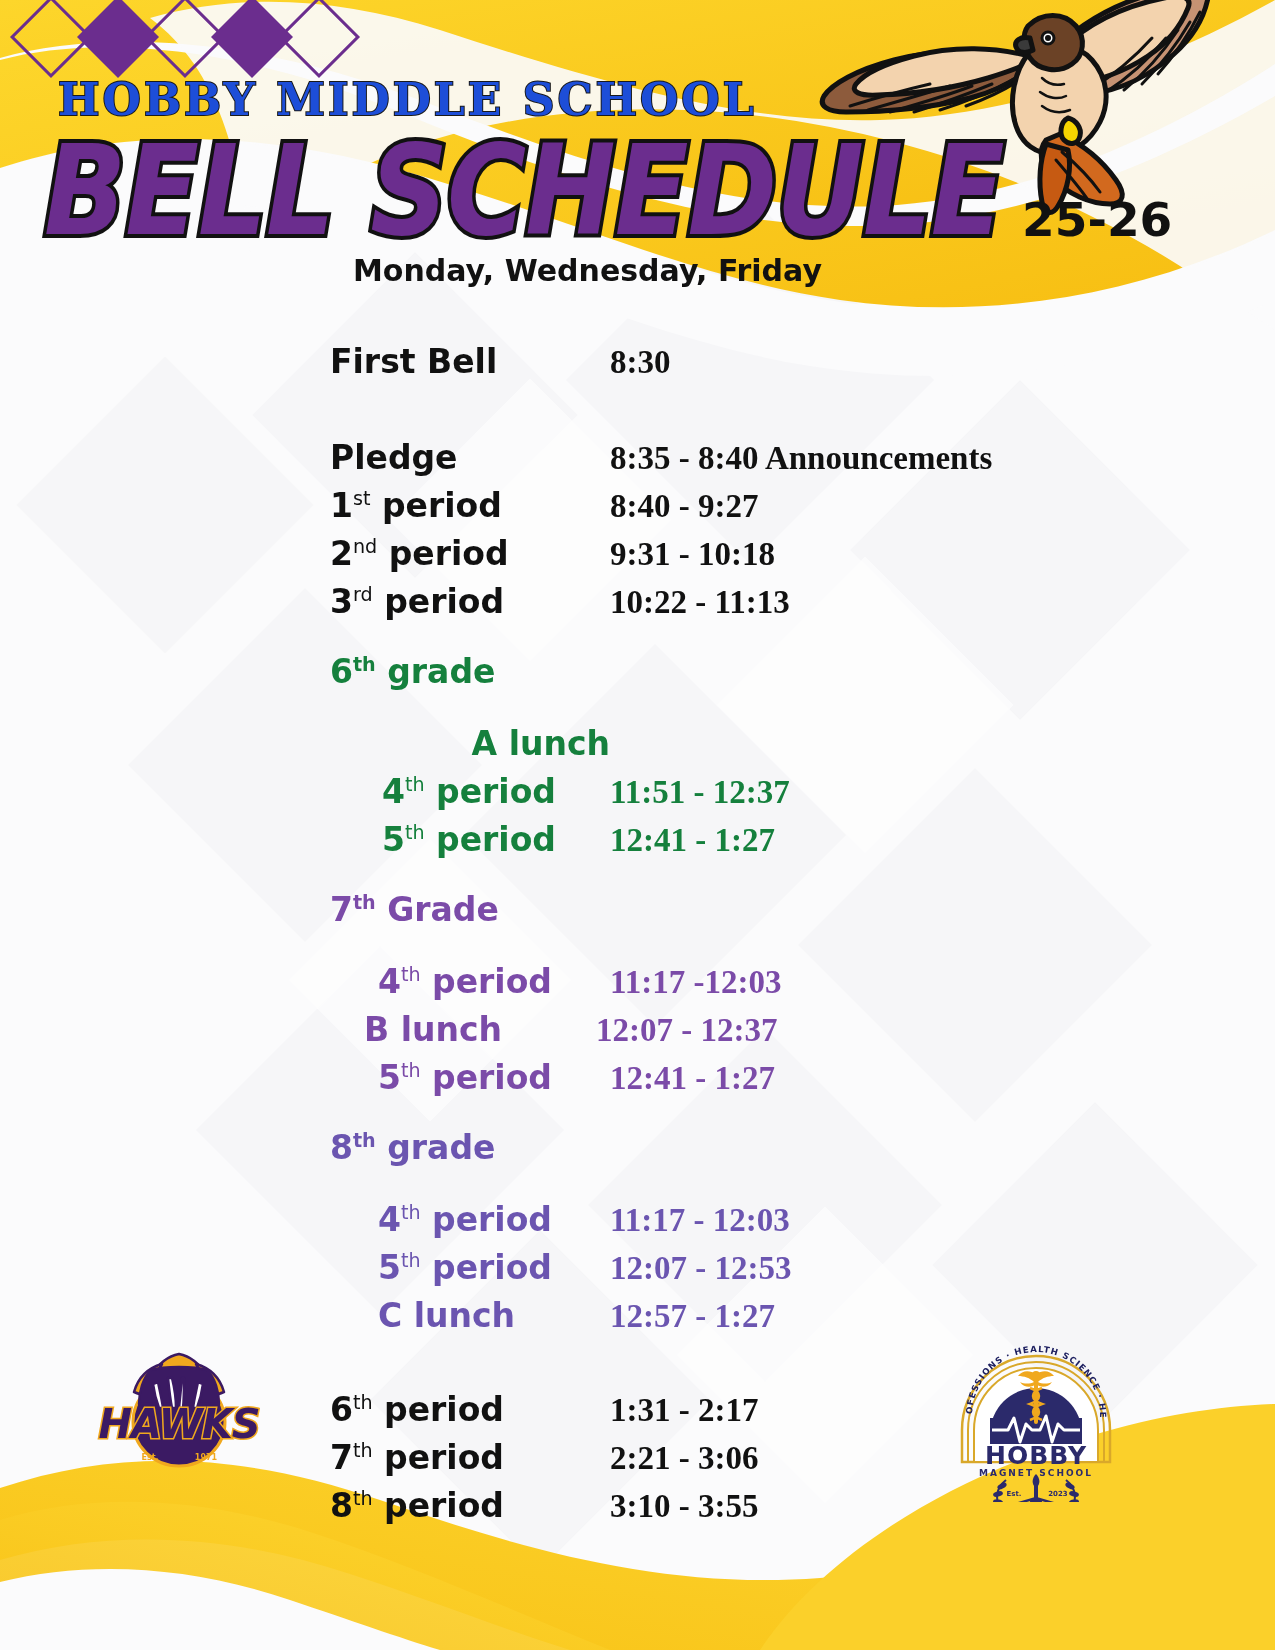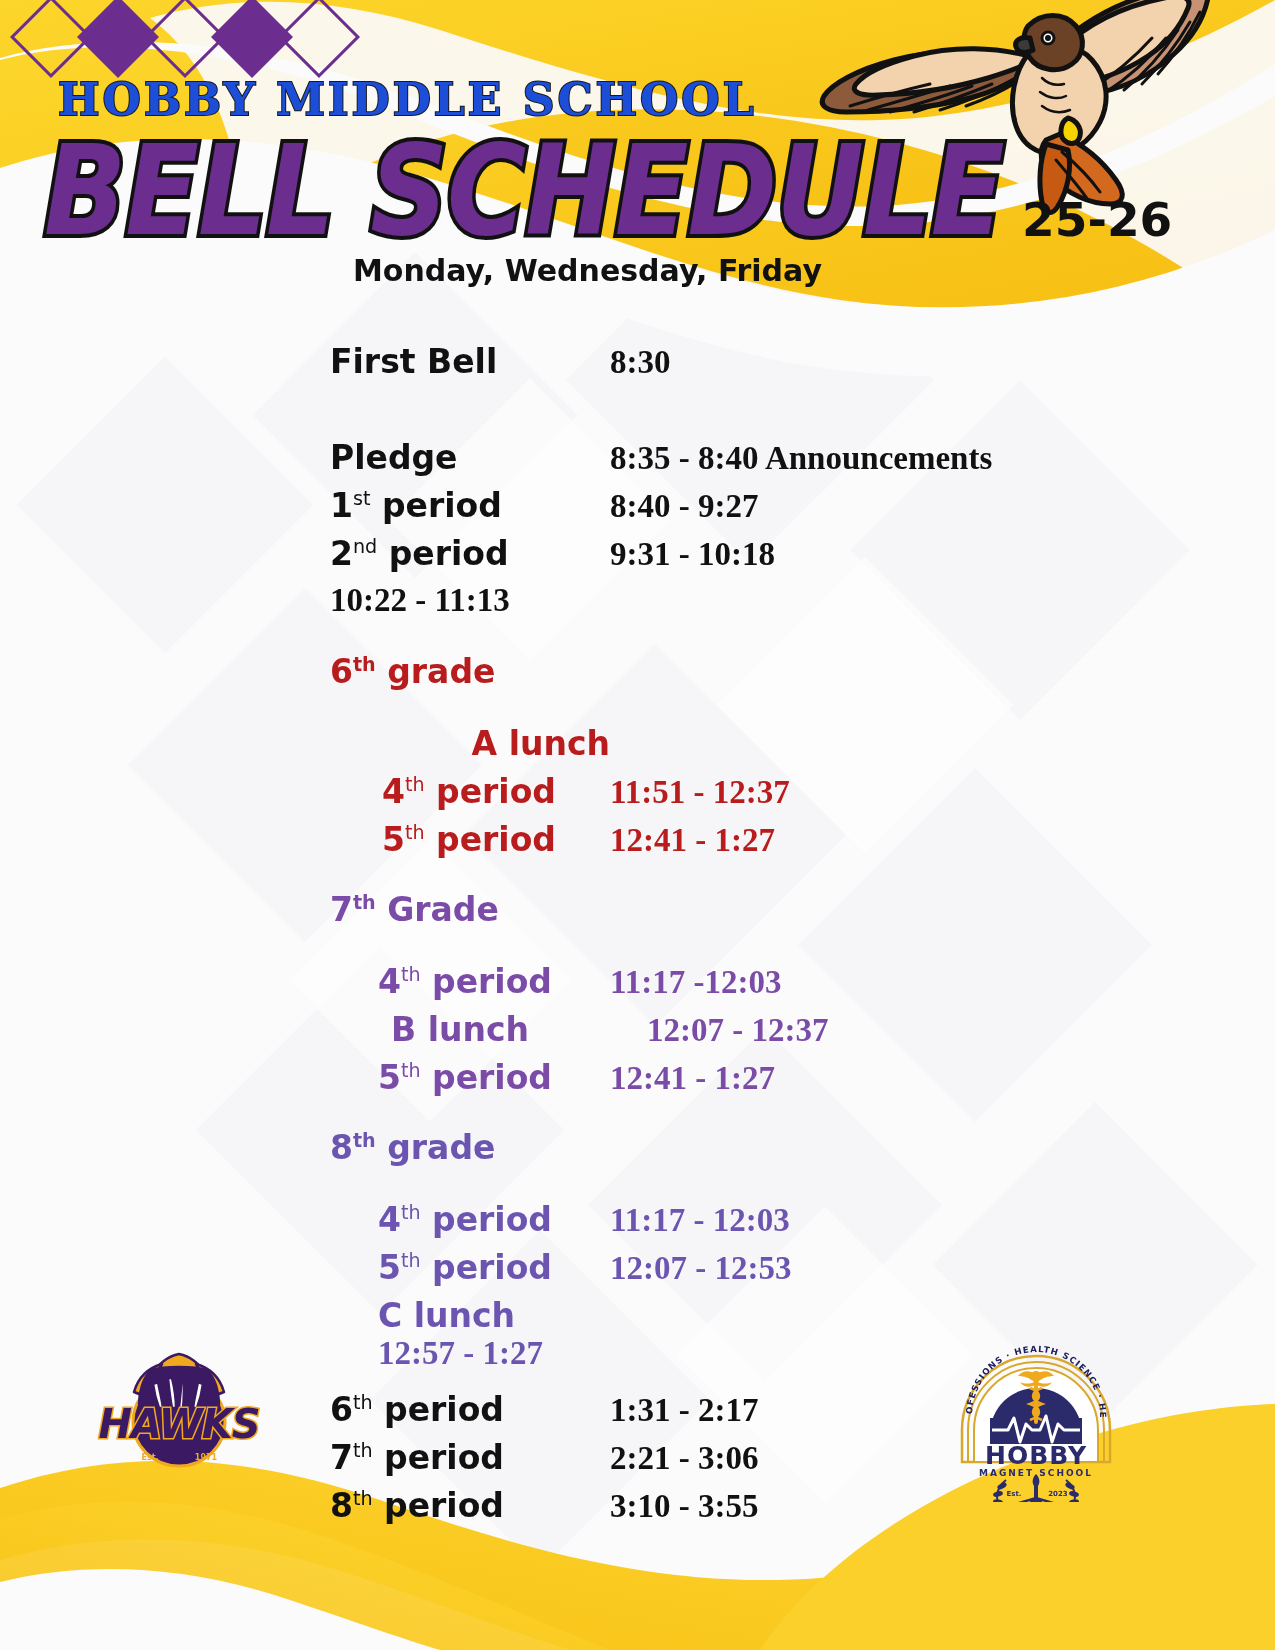--- a/index.html
+++ b/index.html
@@ -87,21 +87,21 @@
   .lbl sup, .val sup{font-size:0.58em;vertical-align:super;line-height:0;font-weight:400;}
   .grade-head{
     font-family:"DejaVu Sans", sans-serif;
     font-weight:700;
     font-size:33px;
     white-space:nowrap;
   }
   .grade-head sup{font-size:0.58em;vertical-align:super;line-height:0;}
 
   .c-black{color:#111111;}
-  .c-p6{color:#b91c1c;}
+  .c-p6{color:#15803d;}
   .c-p7{color:#7B4BA8;}
   .c-p8{color:#6B55B0;}
 
   
   .hawks-logo{position:absolute;left:72px;top:1348px;z-index:9;}
   .magnet-seal{position:absolute;left:952px;top:1312px;z-index:9;}
 </style>
 </head>
 <body>
 
@@ -256,20 +256,21 @@
       <span class="lbl c-black" style="width:280px;display:inline-block;"><span>1</span><sup>st</sup><span> period</span></span>
       <span class="val c-black">8:40 - 9:27</span>
     </div>
 
     <div class="row" style="left:330px;top:510px;">
       <span class="lbl c-black" style="width:280px;display:inline-block;"><span>2</span><sup>nd</sup><span> period</span></span>
       <span class="val c-black">9:31 - 10:18</span>
     </div>
 
     <div class="row" style="left:330px;top:558px;">
+      <span class="lbl c-black" style="width:280px;display:inline-block;"><span>3</span><sup>rd</sup><span> period</span></span>
       <span class="val c-black">10:22 - 11:13</span>
     </div>
 
     <div class="grade-head c-p6" style="position:absolute;left:330px;top:652px;"><span>6</span><sup>th</sup><span> grade</span></div>
 
     <div class="row" style="left:382px;top:700px;text-align:right;">
       <span class="lbl c-p6" style="width:228px;display:inline-block;">A lunch</span>
     </div>
     <div class="row" style="left:382px;top:748px;">
       <span class="lbl c-p6" style="width:228px;display:inline-block;"><span>4</span><sup>th</sup><span> period</span></span>
@@ -279,40 +280,40 @@
       <span class="lbl c-p6" style="width:228px;display:inline-block;"><span>5</span><sup>th</sup><span> period</span></span>
       <span class="val c-p6">12:41 - 1:27</span>
     </div>
 
     <div class="grade-head c-p7" style="position:absolute;left:330px;top:890px;"><span>7</span><sup>th</sup><span> Grade</span></div>
 
     <div class="row" style="left:378px;top:938px;">
       <span class="lbl c-p7" style="width:232px;display:inline-block;"><span>4</span><sup>th</sup><span> period</span></span>
       <span class="val c-p7">11:17 -12:03</span>
     </div>
-    <div class="row" style="left:391px;top:986px;gap:24px;">
+    <div class="row" style="left:364px;top:986px;">
       <span class="lbl c-p7" style="width:232px;display:inline-block;">B lunch</span>
       <span class="val c-p7">12:07 - 12:37</span>
     </div>
     <div class="row" style="left:378px;top:1034px;">
       <span class="lbl c-p7" style="width:232px;display:inline-block;"><span>5</span><sup>th</sup><span> period</span></span>
       <span class="val c-p7">12:41 - 1:27</span>
     </div>
 
     <div class="grade-head c-p8" style="position:absolute;left:330px;top:1128px;"><span>8</span><sup>th</sup><span> grade</span></div>
 
     <div class="row" style="left:378px;top:1176px;">
       <span class="lbl c-p8" style="width:232px;display:inline-block;"><span>4</span><sup>th</sup><span> period</span></span>
       <span class="val c-p8">11:17 - 12:03</span>
     </div>
     <div class="row" style="left:378px;top:1224px;">
       <span class="lbl c-p8" style="width:232px;display:inline-block;"><span>5</span><sup>th</sup><span> period</span></span>
       <span class="val c-p8">12:07 - 12:53</span>
     </div>
-    <div class="row" style="left:378px;top:1272px;flex-direction:column;">
+    <div class="row" style="left:378px;top:1272px;">
       <span class="lbl c-p8" style="width:232px;display:inline-block;">C lunch</span>
       <span class="val c-p8">12:57 - 1:27</span>
     </div>
 
     <div class="row" style="left:330px;top:1366px;">
       <span class="lbl c-black" style="width:280px;display:inline-block;"><span>6</span><sup>th</sup><span> period</span></span>
       <span class="val c-black">1:31 - 2:17</span>
     </div>
     <div class="row" style="left:330px;top:1414px;">
       <span class="lbl c-black" style="width:280px;display:inline-block;"><span>7</span><sup>th</sup><span> period</span></span>

